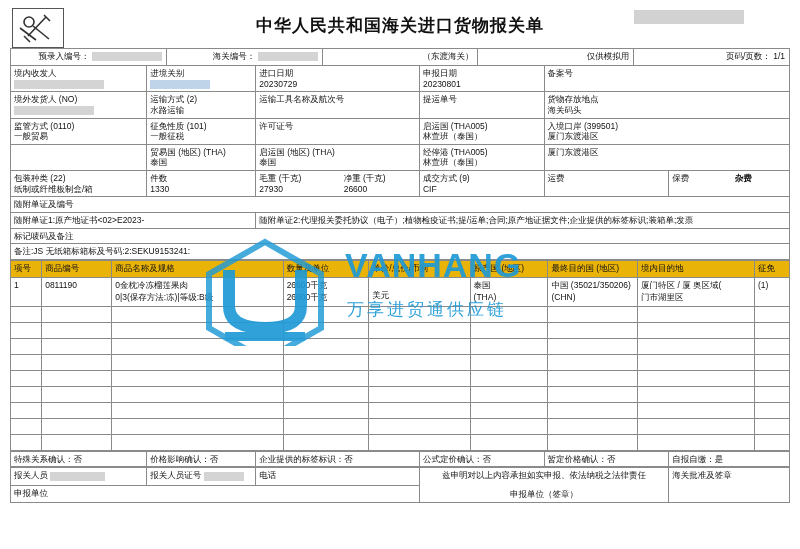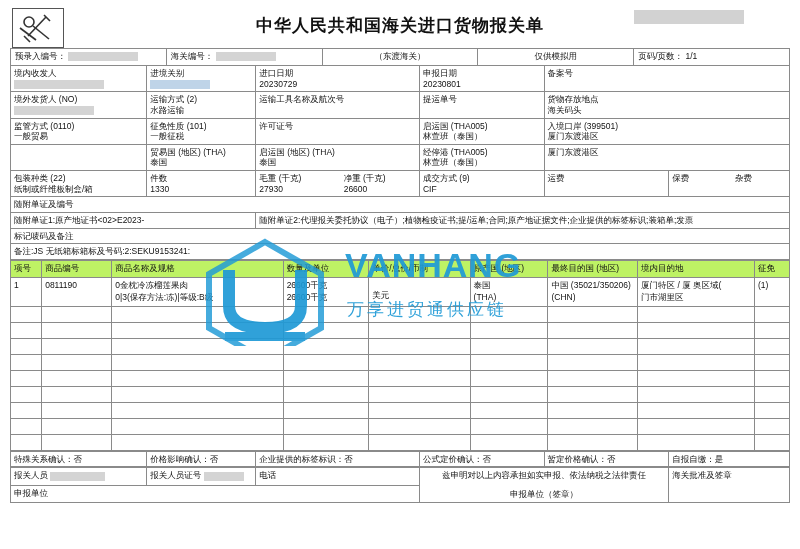--- a/index.html
+++ b/index.html
@@ -64,38 +64,39 @@
   .topstrip {
     display:flex;
     font-size:8.5px;
     border:1px solid #8a8a8a;
     border-bottom:none;
   }
   .topstrip > div {
     padding:2px 4px;
     border-right:1px solid #8a8a8a;
     flex:1;
+    text-align:right;
   }
   .topstrip > div:last-child { border-right:none; }
   
   table.goods {
     width:100%;
     border-collapse:collapse;
     table-layout:fixed;
     font-size:8.5px;
   }
   table.goods th, table.goods td {
     border:1px solid #8a8a8a;
     padding:2px 3px;
     vertical-align:top;
     font-weight:normal;
     text-align:left;
   }
   table.goods tr.empty td { height:16px; }
-  .goods-head td { background:#bef264; }
+  .goods-head td { background:#eab308; }
   
   .bottom td { height:18px; }
   .foot td { height:28px; vertical-align:top; }
   
   .watermark {
     position:absolute;
     left:195px; top:236px;
     width:420px; height:110px;
     pointer-events:none;
     opacity:.92;
@@ -284,21 +285,21 @@
         <span></span>
       </td>
       <td>
         <table style="width:100%;border-collapse:collapse;table-layout:fixed;">
           <tbody>
                 <tr>
             <td class="nb" style="padding:0;border:none;">
               <span>保费</span><br>
               <span></span>
             </td>
-            <td class="nb" style="padding:0 0 0 6px;border:none;">
+            <td class="nb" style="padding:0 0 0 6px;border:none;font-weight:bold;">
               <span>杂费</span><br>
               <span></span>
             </td>
           </tr>
         </tbody>
             </table>
       </td>
     </tr>
 
     <tr>

